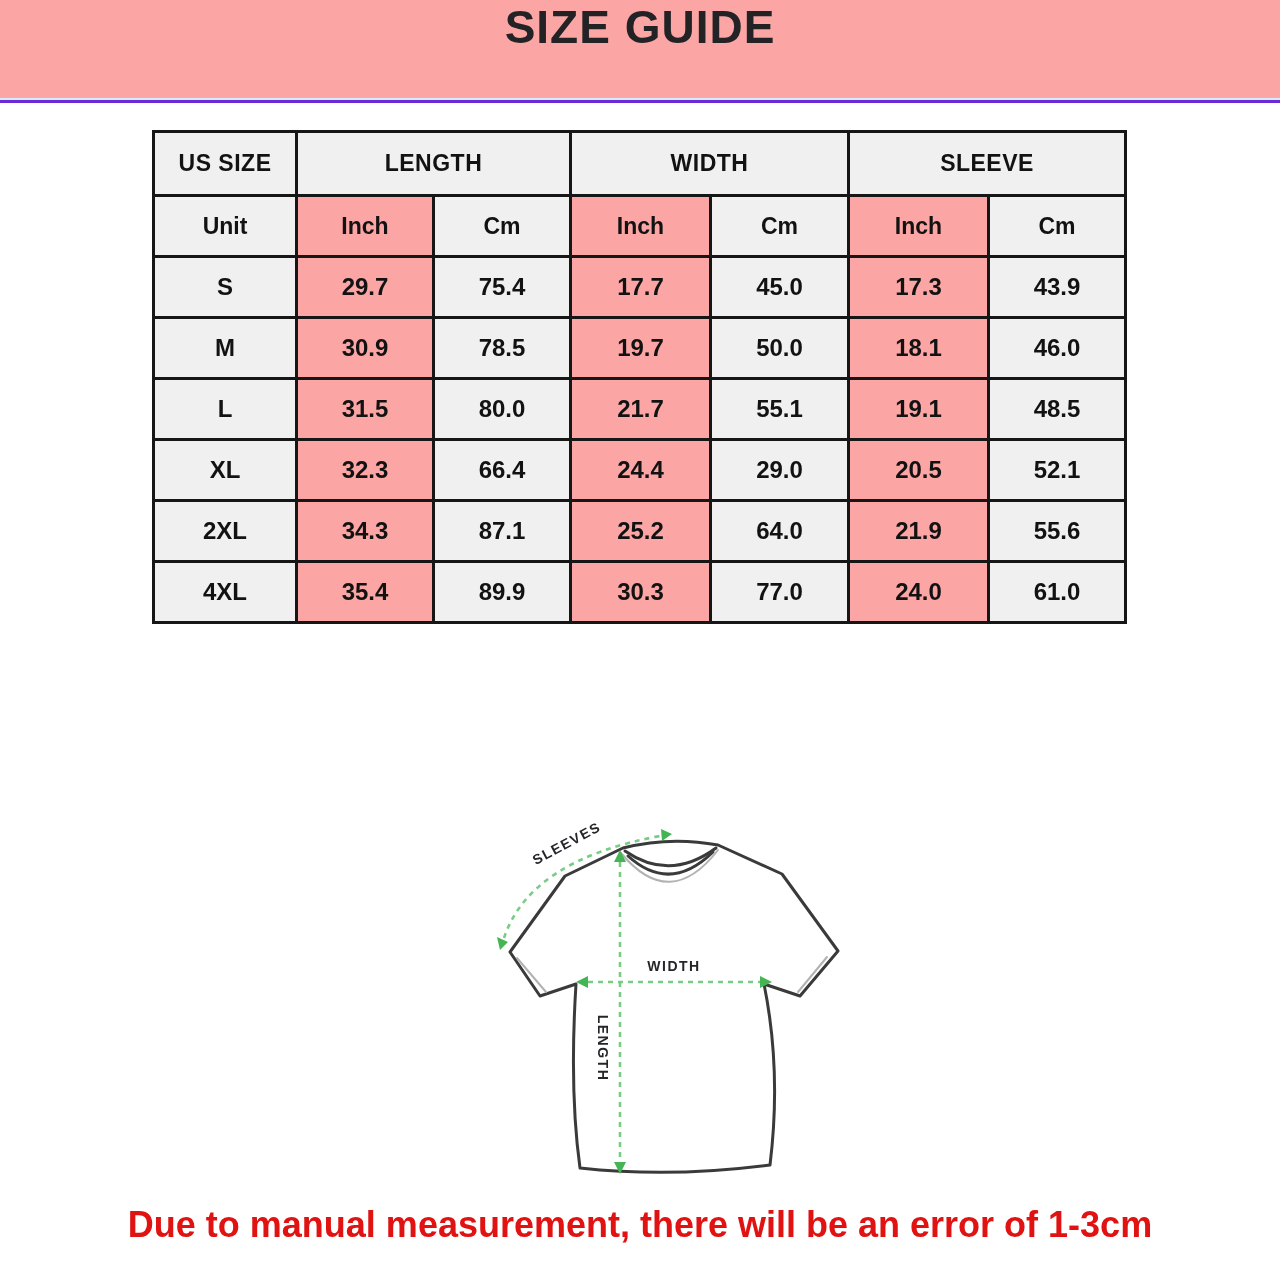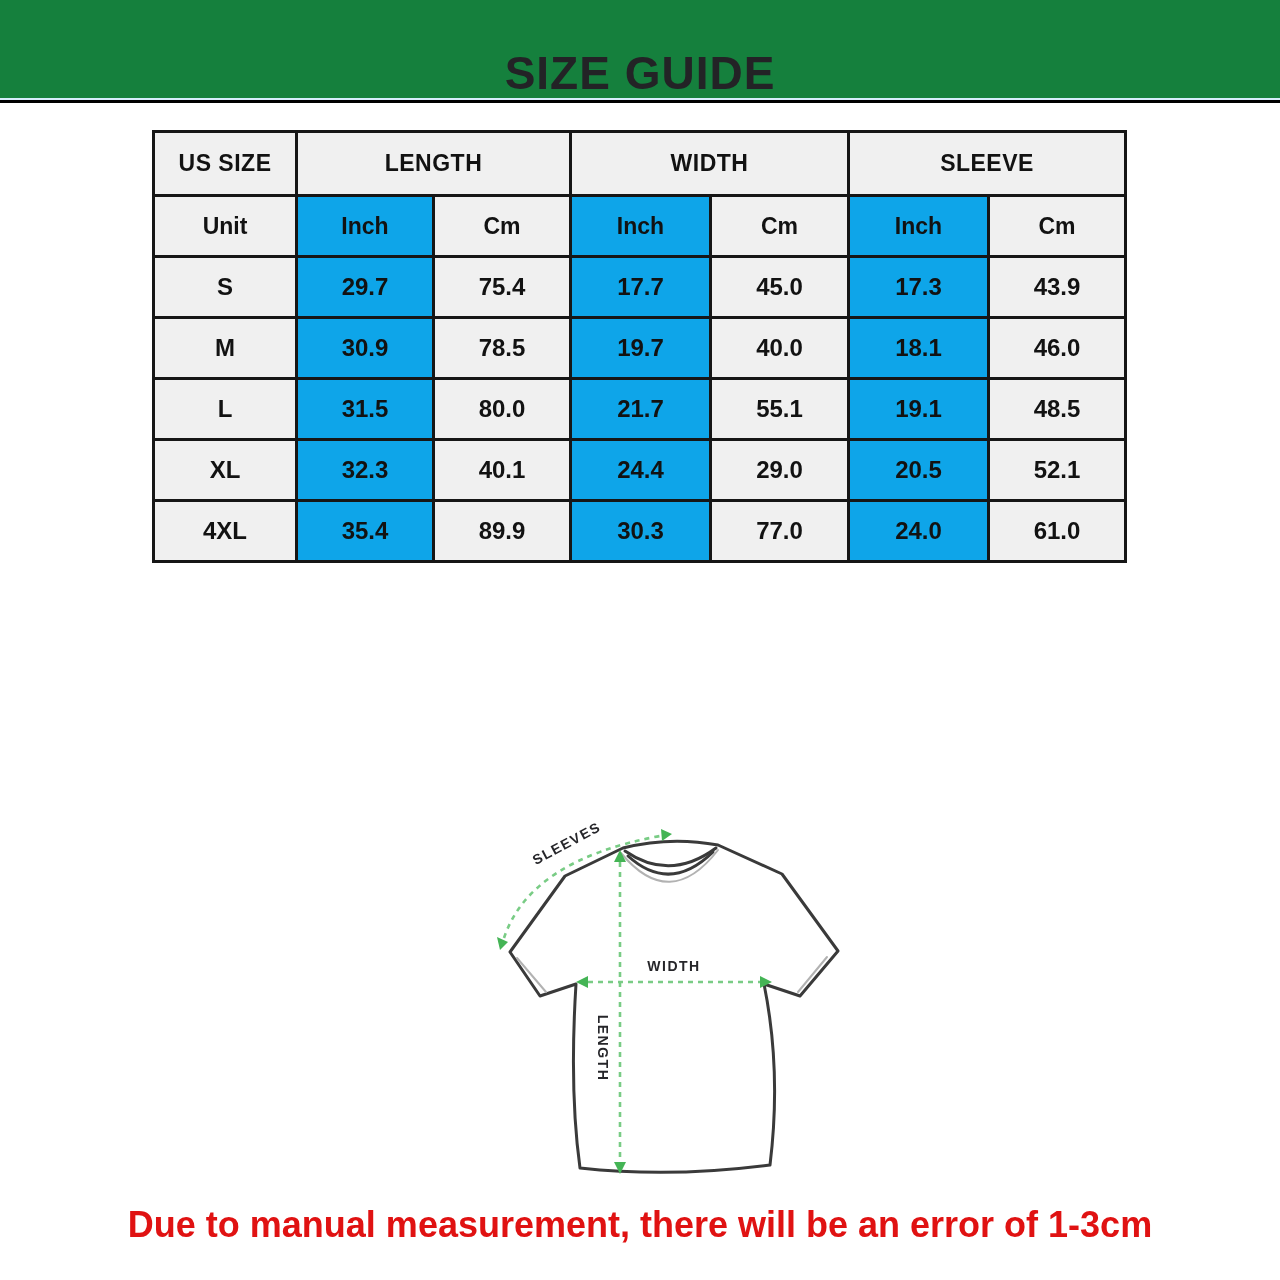--- a/index.html
+++ b/index.html
@@ -4,44 +4,44 @@
 <style>
   html,body { margin:0; padding:0; }
   body {
     width:1280px; height:1280px; position:relative; background:#ffffff;
     font-family:"Liberation Sans", sans-serif; overflow:hidden;
   }
 
   
   .banner {
     position:absolute; top:0; left:0; width:1280px; height:100px;
-    background:#15803d;
-    border-bottom:3px solid #000000;
+    background:#fca5a5;
+    border-bottom:3px solid #6d28d9;
     box-shadow: inset 0 -2px 0 #d6ecfc;
-    display:flex; align-items:flex-end; justify-content:center;
+    display:flex; align-items:flex-start; justify-content:center;
   }
   .banner-title {
     margin:0; font-size:46px; font-weight:bold; color:#232326;
     letter-spacing:1px;
   }
 
   
   table.size-table {
     position:absolute; left:152px; top:130px;
     border-collapse:collapse; table-layout:fixed; width:972px;padding-left:32px;
   }
   .size-table th, .size-table td {
     border:3px solid #161616; text-align:center; vertical-align:middle;
     color:#121212; padding:0;
   }
   .size-table thead tr.group-row th { height:61px; font-size:23px; font-weight:bold; letter-spacing:0.5px; }
   .size-table thead tr.unit-row th  { height:58px; font-size:23px; font-weight:bold; }
   .size-table tbody td { height:58px; font-size:24px; font-weight:bold; }
   .shade { background:#f0f0f0; }
-  .plain { background:#0ea5e9; }
+  .plain { background:#fca5a5; }
 
   
   .shirt-diagram { position:absolute; left:460px; top:808px; width:420px; height:400px; }
   .diagram-label {
     font-family:"Liberation Sans", sans-serif; font-weight:bold;
     font-size:14px; letter-spacing:1.5px; fill:#26262a;
   }
 
   
   .footnote {
@@ -91,41 +91,50 @@
         <td class="plain">17.7</td>
         <td class="shade">45.0</td>
         <td class="plain">17.3</td>
         <td class="shade">43.9</td>
       </tr>
       <tr>
         <td class="shade">M</td>
         <td class="plain">30.9</td>
         <td class="shade">78.5</td>
         <td class="plain">19.7</td>
-        <td class="shade">40.0</td>
+        <td class="shade">50.0</td>
         <td class="plain">18.1</td>
         <td class="shade">46.0</td>
       </tr>
       <tr>
         <td class="shade">L</td>
         <td class="plain">31.5</td>
         <td class="shade">80.0</td>
         <td class="plain">21.7</td>
         <td class="shade">55.1</td>
         <td class="plain">19.1</td>
         <td class="shade">48.5</td>
       </tr>
       <tr>
         <td class="shade">XL</td>
         <td class="plain">32.3</td>
-        <td class="shade">40.1</td>
+        <td class="shade">66.4</td>
         <td class="plain">24.4</td>
         <td class="shade">29.0</td>
         <td class="plain">20.5</td>
         <td class="shade">52.1</td>
+      </tr>
+      <tr>
+        <td class="shade">2XL</td>
+        <td class="plain">34.3</td>
+        <td class="shade">87.1</td>
+        <td class="plain">25.2</td>
+        <td class="shade">64.0</td>
+        <td class="plain">21.9</td>
+        <td class="shade">55.6</td>
       </tr>
       <tr>
         <td class="shade">4XL</td>
         <td class="plain">35.4</td>
         <td class="shade">89.9</td>
         <td class="plain">30.3</td>
         <td class="shade">77.0</td>
         <td class="plain">24.0</td>
         <td class="shade">61.0</td>
       </tr>

